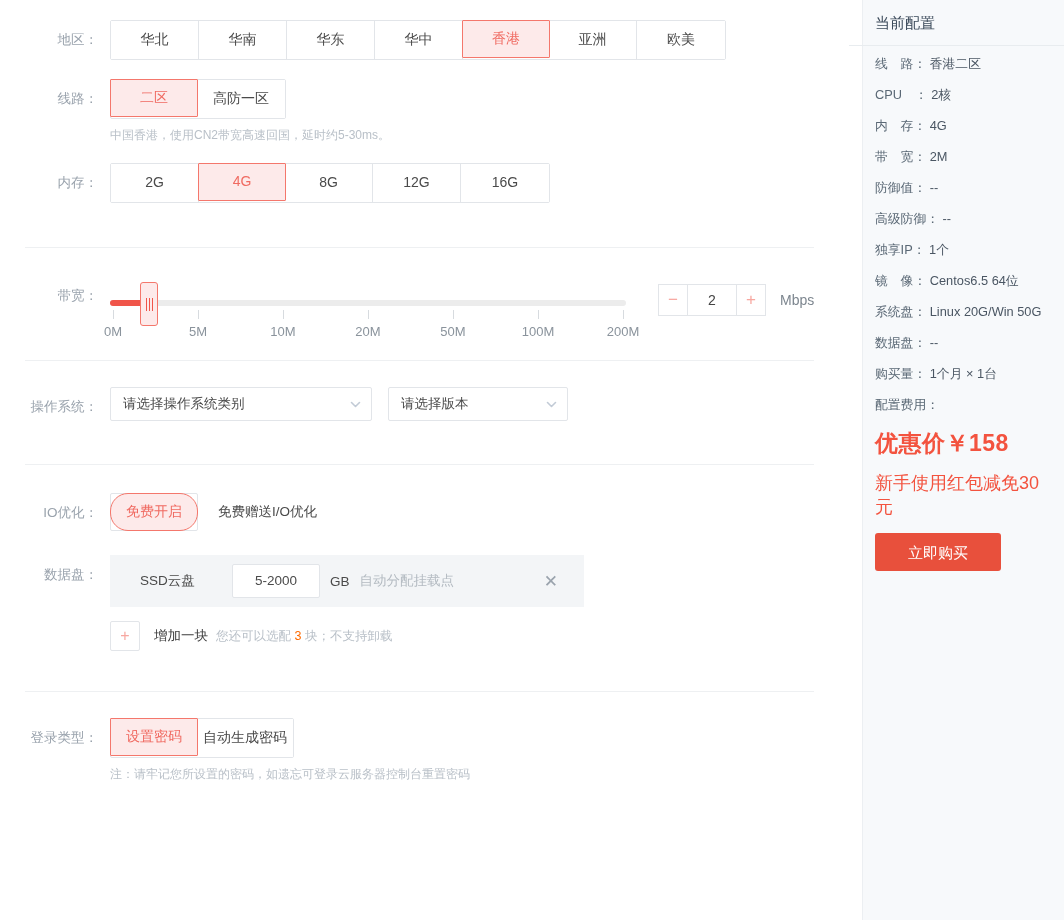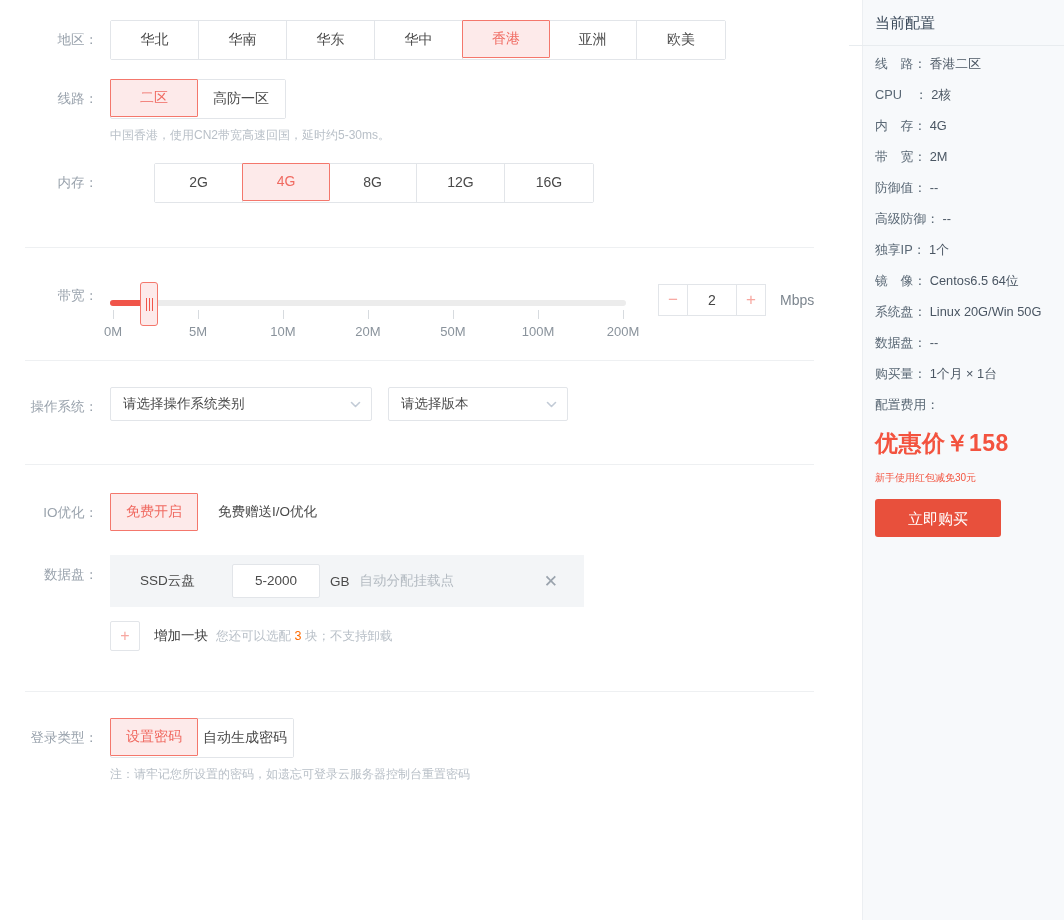--- a/index.html
+++ b/index.html
@@ -191,21 +191,21 @@
     background: #f7f9fb;
     border-left: 1px solid #eceff2;
     padding: 14px 16px 0 12px;
   }
   .summary-title { font-size: 15px; color: #3b4a5a; margin: 0 0 12px 0; font-weight: normal; }
   .summary-hr { height: 1px; background: #e8ecef; margin: 0 -16px 10px -26px; }
   .sline { font-size: 12.8px; color: #5a6875; line-height: 16px; margin-bottom: 15px; white-space: nowrap; }
   .sline .k { color: #5a6875; }
   .sline .v { color: #4a5663; }
   .price { color: #f3533f; font-size: 23px; margin: 14px 0 4px 0; font-weight: bold; letter-spacing: .5px; }
-  .price-sub { color: #f3533f; font-size: 10px; margin-bottom: 14px; margin-top: 12px; }
+  .price-sub { color: #f3533f; font-size: 18px; margin-bottom: 14px; margin-top: 12px; }
   .buy {
     display: block; width: 126px; height: 38px; line-height: 38px;
     background: #e8503c; color: #fff; font-size: 15px; text-align: center;
     border: none; border-radius: 3px; cursor: pointer;
     font-family: inherit;
   }
 </style>
 </head>
 <body>
 
@@ -233,21 +233,21 @@
       <div class="row-body">
         <div class="seg" id="line-seg">
             <div class="seg-item sel" style="min-width: 88px;">二区</div>
             <div class="seg-item" style="min-width: 88px;">高防一区</div>
           </div>
         <div class="hint">中国香港，使用CN2带宽高速回国，延时约5-30ms。</div>
       </div>
     </div>
 
 
-    <div class="row" style="margin-top:20px;gap:44px;">
+    <div class="row" style="margin-top:20px;">
       <div class="row-label">内存：</div>
       <div class="row-body">
         <div class="seg" id="mem-seg">
             <div class="seg-item" style="min-width: 88px;">2G</div>
             <div class="seg-item sel" style="min-width: 88px;">4G</div>
             <div class="seg-item" style="min-width: 88px;">8G</div>
             <div class="seg-item" style="min-width: 88px;">12G</div>
             <div class="seg-item" style="min-width: 88px;">16G</div>
           </div>
       </div>
@@ -317,21 +317,21 @@
         </div>
       </div>
     </div>
 
     <div class="divider" style="margin-top:37px;"></div>
 
     <div class="row" style="margin-top:28px;">
       <div class="row-label">IO优化：</div>
       <div class="row-body">
         <div class="seg" id="io-seg" style="vertical-align:top;">
-            <div class="seg-item sel" style="min-width: 88px;">免费开启</div>
+            <div class="seg-item sel" style="min-width: 88px; border-radius: 18px;">免费开启</div>
           </div>
         <span class="io-note">免费赠送I/O优化</span>
       </div>
     </div>
 
     <div class="row" style="margin-top:22px;">
       <div class="row-label">数据盘：</div>
       <div class="row-body">
         <div class="disk-bar">
           <span class="disk-type">SSD云盘</span>

